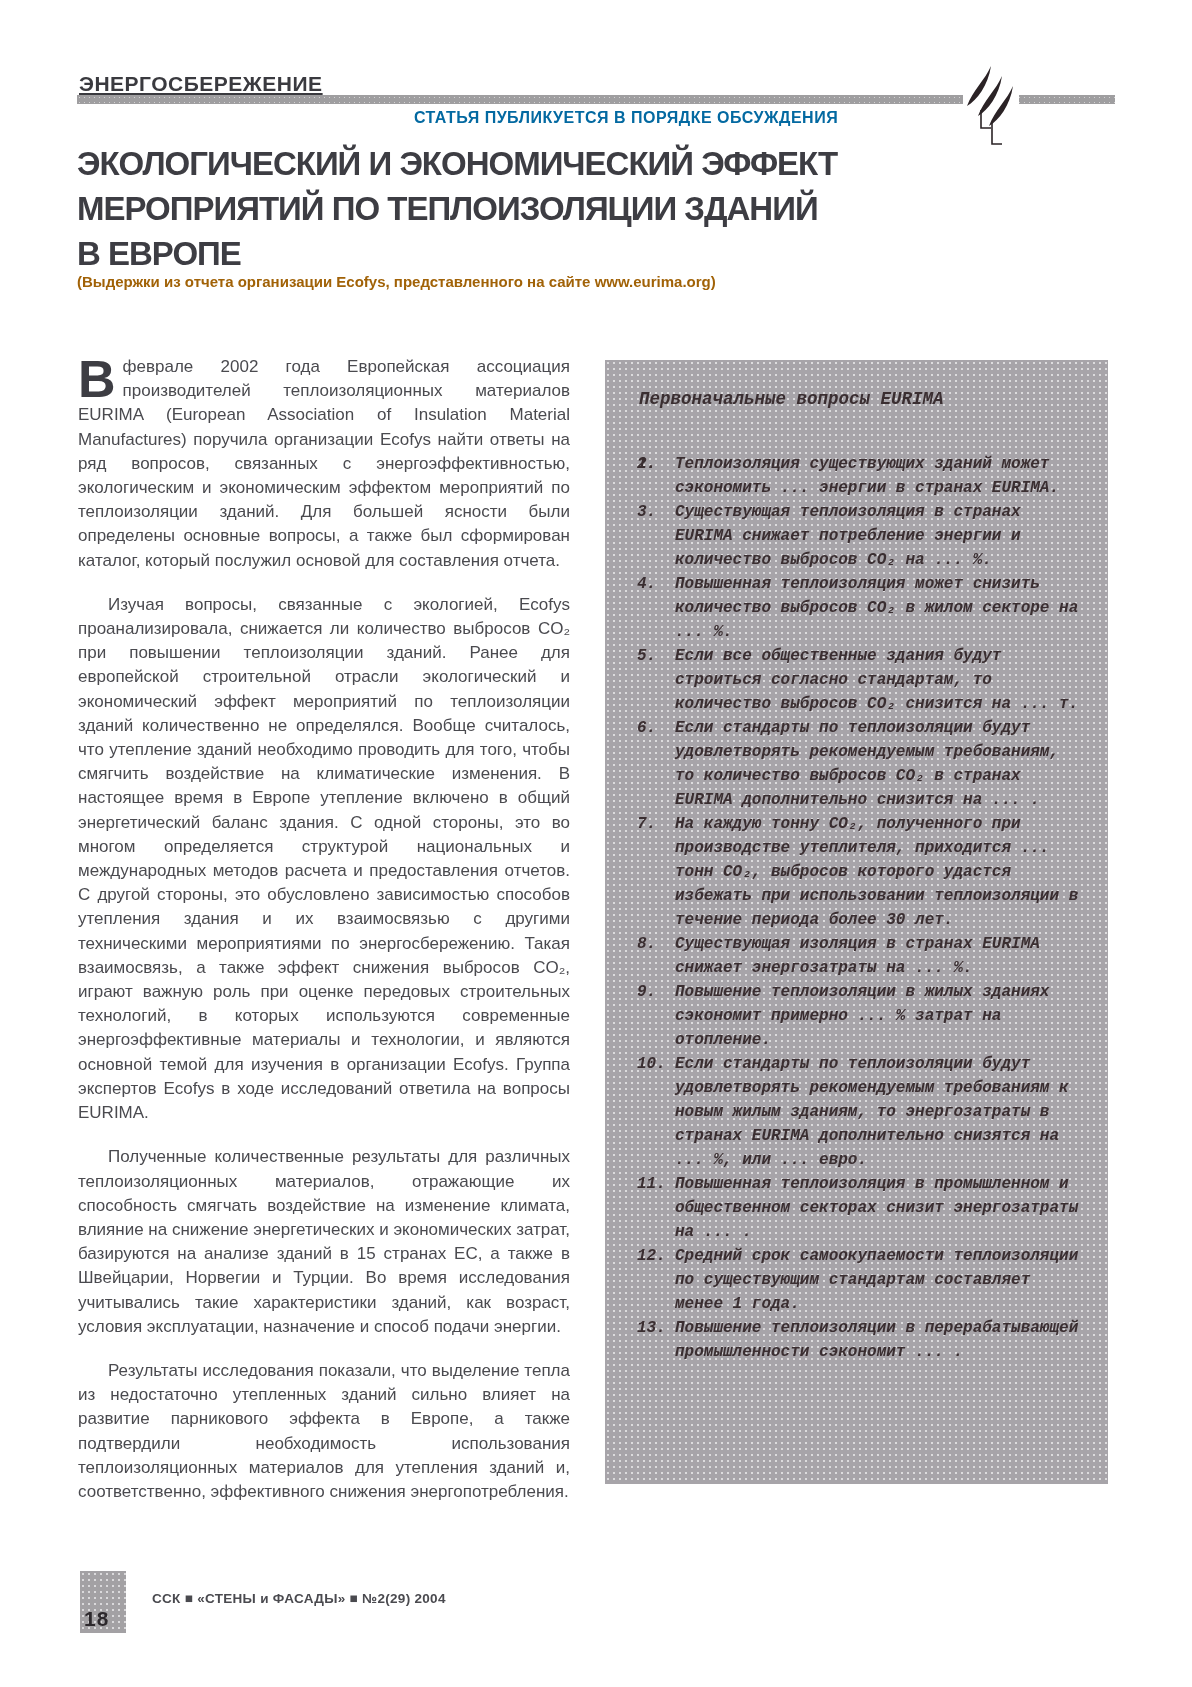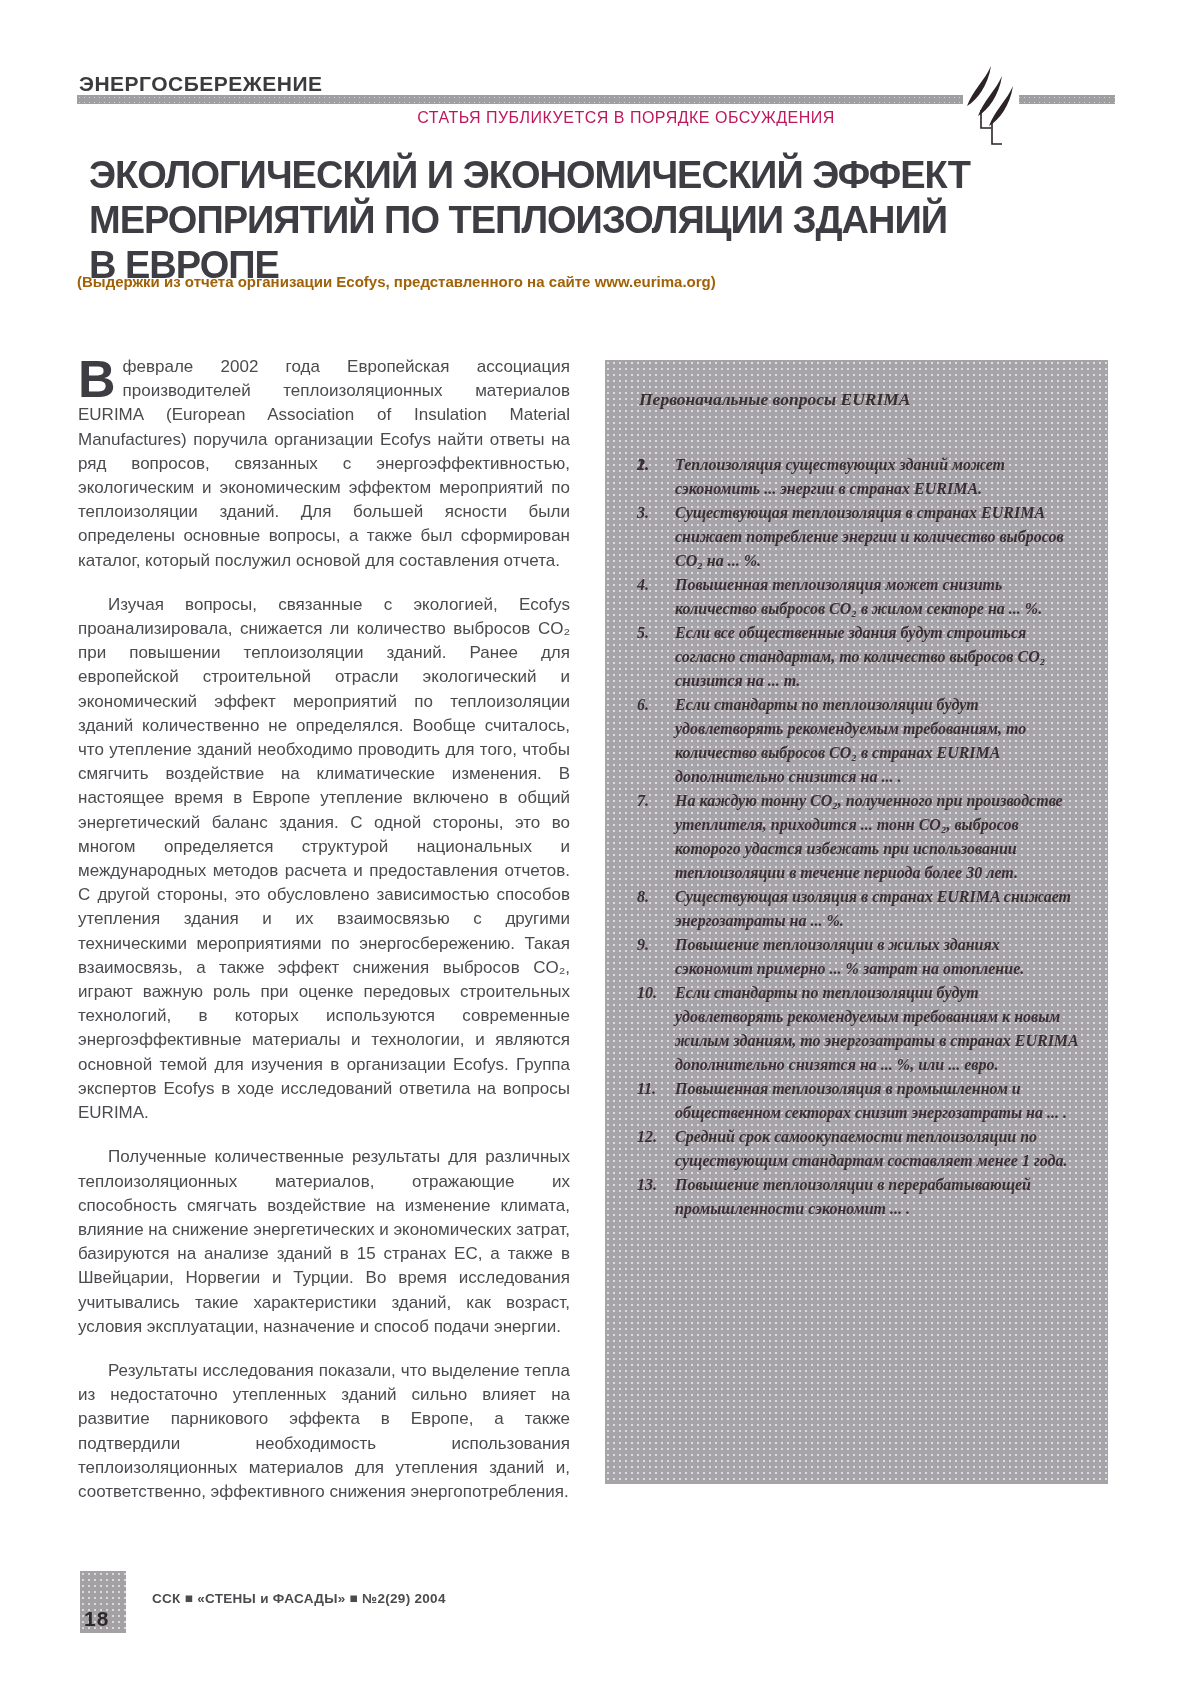--- a/index.html
+++ b/index.html
@@ -13,31 +13,31 @@
   
   .rubric-row { position:absolute; left:77px; top:72px; width:1038px; height:30px; }
   .rubric-bar {
     position:absolute; left:0; right:0; top:23px; height:9px;
     background-color:#9f9ea0;
     background-image:radial-gradient(circle, rgba(255,255,255,.55) .8px, transparent 1px);
     background-size:5px 5px;
   }
   .rubric-label {
     position:absolute; left:2px; top:0; z-index:2;
-    font-size:21px; font-weight:bold; letter-spacing:.5px; color:#3a3a3f;
+    font-size:21px; font-weight:bold; letter-spacing:.5px; color:#3a3a3f;text-decoration:underline;
   }
   .logo-gap { position:absolute; left:886px; top:18px; width:56px; height:20px; background:#ffffff; z-index:3; }
   .logo { position:absolute; left:884px; top:-8px; z-index:4; }
 
   .kicker {
     position:absolute; left:0; right:0; top:109px; text-align:center; padding-left:60px;
-    font-size:16px; font-weight:normal; letter-spacing:.5px; color:#be185d;
+    font-size:16px; font-weight:bold; letter-spacing:.5px; color:#0369a1;
   }
 
-  .title { position:absolute; left:77px; top:141px; margin:12px; font-size:38px; line-height:45px;
+  .title { position:absolute; left:77px; top:141px; margin:0; font-size:33px; line-height:45px;
     font-weight:bold; letter-spacing:-1px; color:#3d3d43; }
   .title span { display:block; }
 
   .subtitle { position:absolute; left:77px; top:273px; font-size:15px; font-weight:bold; color:#a16207; }
 
   
   .body-col {
     position:absolute; left:78px; top:355px; width:492px;
     font-size:17px; line-height:24.2px; text-align:justify; color:#4a4a4f;
   }
@@ -48,21 +48,21 @@
     padding:3px 7px 0 0; color:#3d3d43;
   }
 
   .qbox {
     position:absolute; left:605px; top:360px; width:503px; height:1124px;
     box-sizing:border-box; padding:27px 28px 4px 30px;
     background-color:#a7a4a9;
     background-image:radial-gradient(circle, rgba(255,255,255,.6) .9px, transparent 1.05px);
     background-size:6px 6px;
     color:#3a2e31;
-    font-family:Liberation Serif, serif;
+    font-family:Liberation Mono, monospace;
     font-style:italic; font-weight:bold;
   }
   .qhead { font-size:17.5px; margin:2px 0 0 4px; }
   .qlist { list-style:none; margin:43px 0 0 0; padding:0; }
   .qlist li { position:relative; padding-left:40px; font-size:16px; line-height:24px; }
   .qnum { position:absolute; left:2px; top:0; }
 
   
   .pagenum {
     position:absolute; left:80px; top:1571px; width:46px; height:62px;

